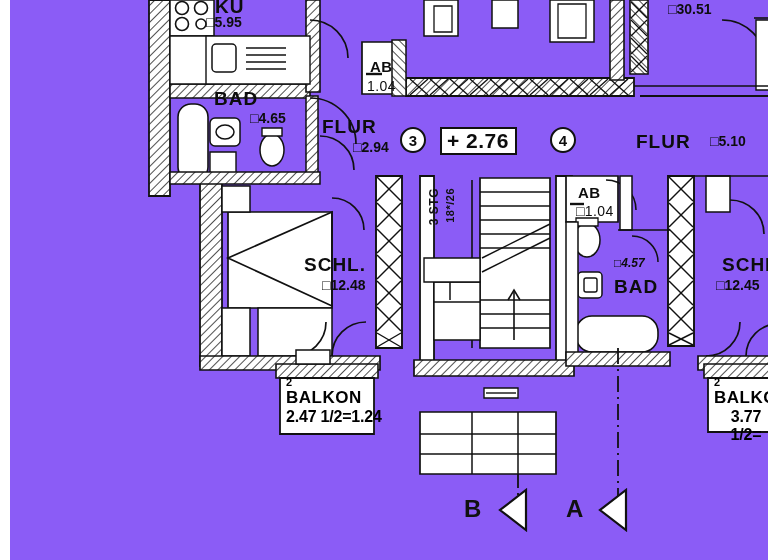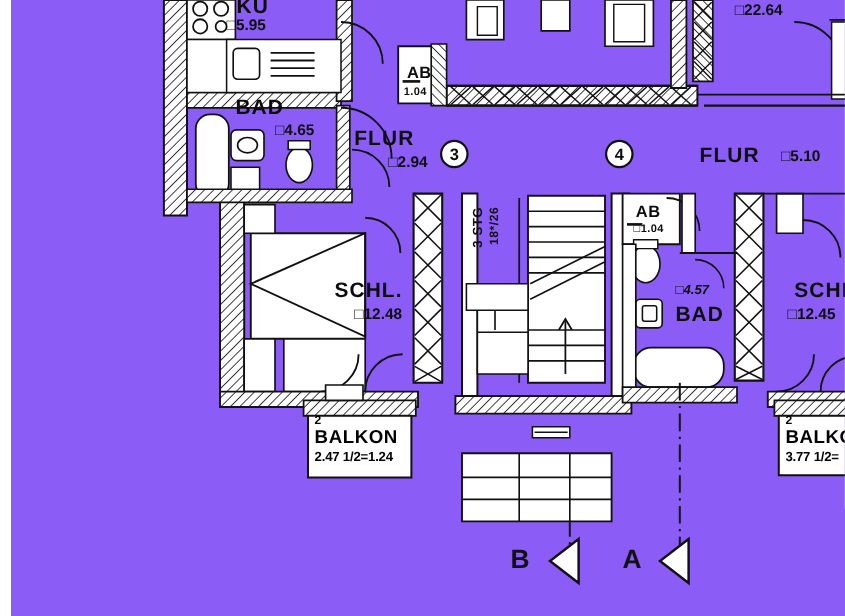--- a/index.html
+++ b/index.html
@@ -27,22 +27,22 @@
     font-size:19px;
     font-weight:700;
     letter-spacing:1px;
   }
   .room-area{
     font-size:14px;
     font-weight:700;
     letter-spacing:0px;
   }
   .tiny{
-    font-size:10px;
-    font-weight:700;
+    font-size:14px;
+    font-weight:400;
   }
   
   .elev{
     position:absolute;
     box-sizing:border-box;
     border:2.2px solid #111;
     background:#fff;
     padding:1px 6px 2px 5px;
     font-size:21px;
     font-weight:700;
@@ -75,21 +75,21 @@
     position:absolute;
     font-size:12px;font-weight:700;color:#111;
     writing-mode:vertical-rl;
     transform:rotate(180deg);
     letter-spacing:.5px;
     white-space:nowrap;
   }
   
   .balk-num{font-size:11px;font-weight:700;}
   .balk-name{font-size:17px;font-weight:700;letter-spacing:.5px;}
-  .balk-calc{font-size:12px;font-weight:700;letter-spacing:-.2px;}
+  .balk-calc{font-size:16px;font-weight:700;letter-spacing:-.2px;text-align:center;}
   
   .ov{position:absolute;left:0;top:0;width:768px;height:560px;pointer-events:none;}
   .ov path,.ov line,.ov circle,.ov rect,.ov ellipse,.ov polyline,.ov polygon{
     vector-effect:non-scaling-stroke;
   }
 </style>
 </head>
 <body>
 
 <div id="plan">
@@ -371,26 +371,27 @@
   <div class="lbl room-area" style="left:604px;top:256px;font-size:12px;font-style:italic;">
     <span>□</span><span>4.57</span>
   </div>
 
   <div class="lbl room-name" style="left:712px;top:254px;">SCHL.</div>
   <div class="lbl room-area" style="left:706px;top:277px;">
     <span>□</span><span>12.45</span>
   </div>
 
   <div class="lbl room-area" style="left:658px;top:1px;">
-    <span>□</span><span>22.64</span>
+    <span>□</span><span>30.51</span>
   </div>
 
   <div class="grid-mark" style="left:390px;top:127px;">3</div>
   <div class="grid-mark" style="left:540px;top:127px;">4</div>
 
+  <div class="elev" style="left:430px;top:127px;">+ 2.76</div>
 
   <div class="vtext" style="left:417px;top:188px;">3 STG</div>
   <div class="vtext" style="left:434px;top:188px;font-size:11px;">18*/26</div>
 
   <div style="position:absolute;left:276px;top:376px;">
     <div class="balk-num">2</div>
     <div class="balk-name">BALKON</div>
     <div class="balk-calc">2.47 1/2=1.24</div>
   </div>
 

